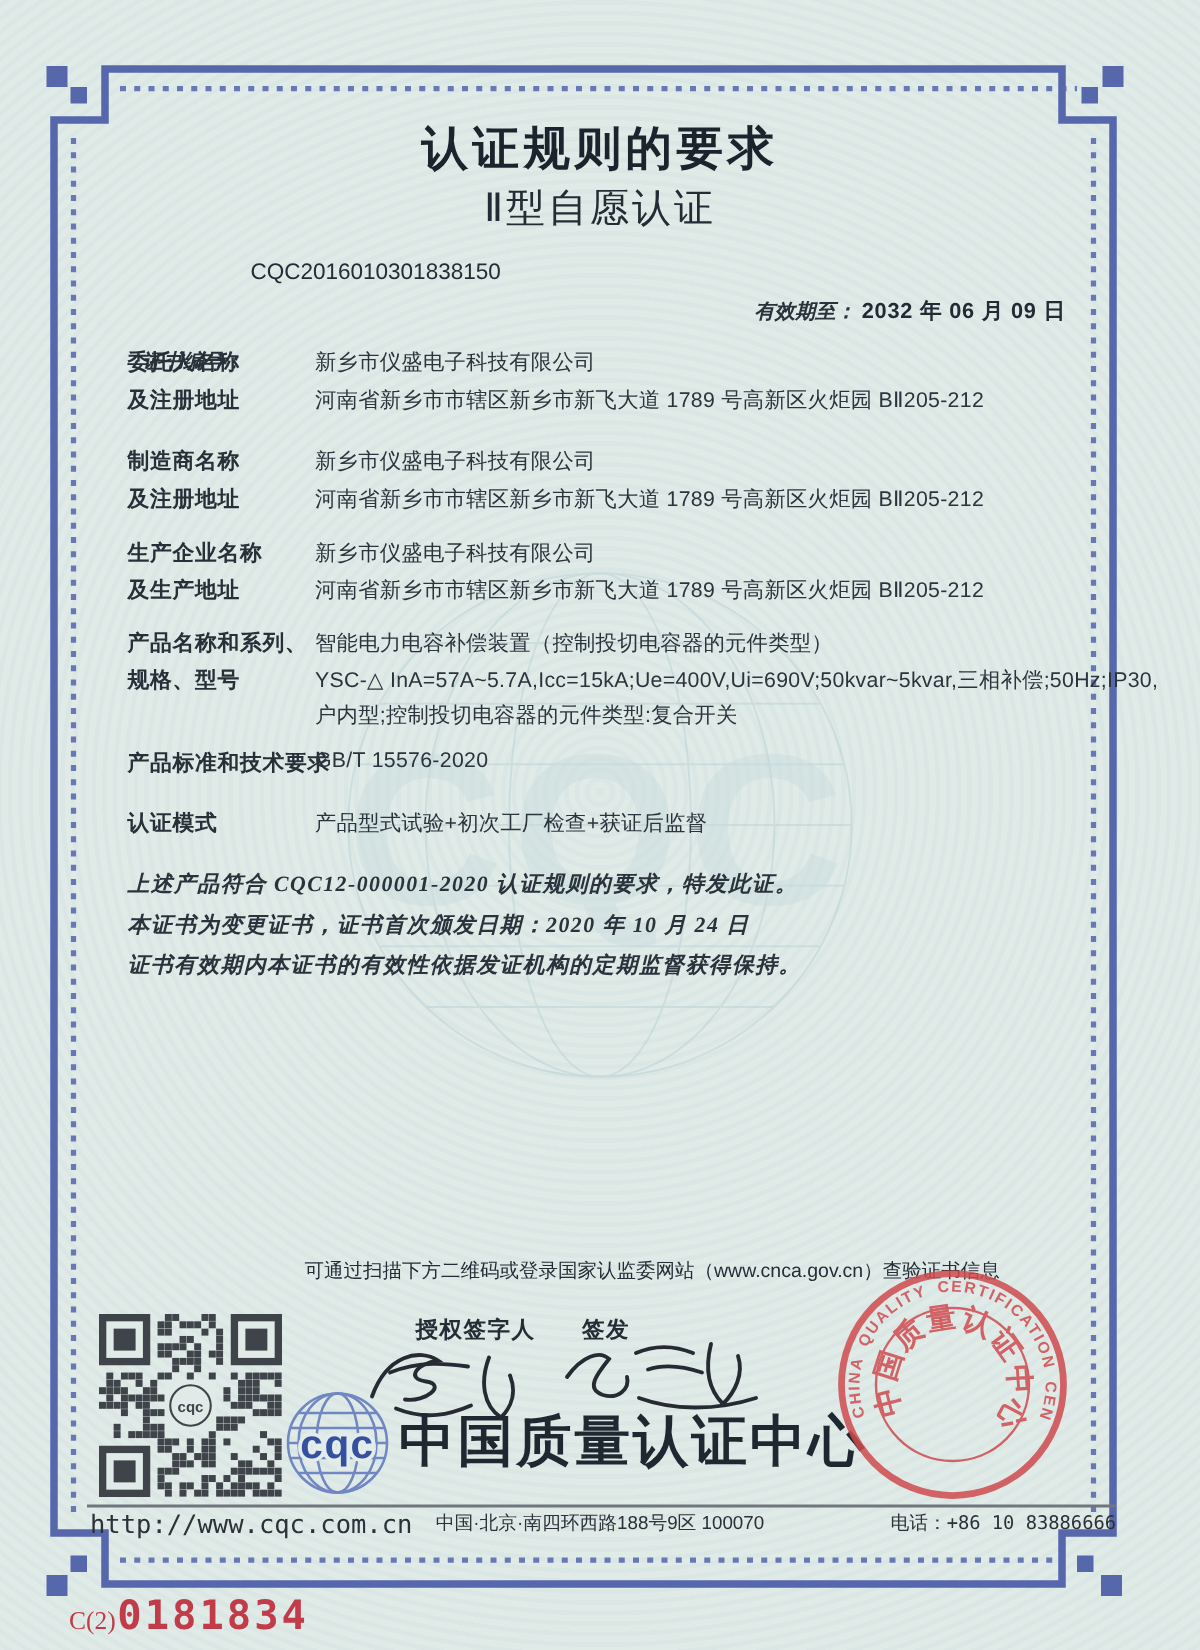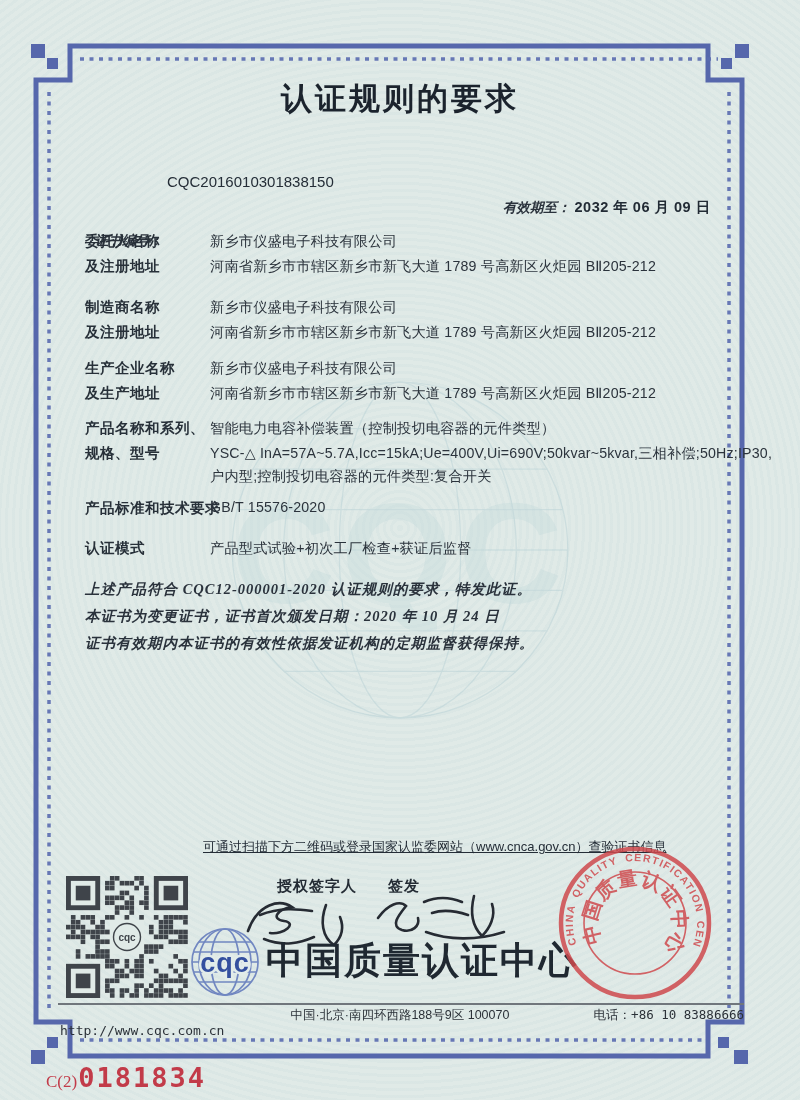--- a/index.html
+++ b/index.html
@@ -27,25 +27,25 @@
   .date-line1{left:503px;top:173px;font-size:13.5px;}
   .date-line2{left:503px;top:198px;font-size:13.5px;}
   .date-line1 .val,.date-line2 .val{
     font-family:"Liberation Sans",sans-serif;font-style:normal;font-weight:bold;
     font-size:14.5px;color:#20293300;color:#222b35;margin-left:4px;letter-spacing:.5px;
   }
   .flabel{font-size:14.5px;font-weight:bold;color:#273039;letter-spacing:.5px;}
   .fvalue{font-size:14.2px;color:#2b333c;letter-spacing:.2px;}
   .stmt{font-family:"Liberation Serif",serif;font-style:italic;font-weight:bold;
         font-size:14.5px;color:#2a323c;letter-spacing:1px;}
-  .qr-note{left:203px;top:838px;font-size:13px;color:#242d37;text-decoration:underline;}
+  .qr-note{left:203px;top:838px;font-size:13px;color:#242d37;}
   .sign-label{font-size:15px;font-weight:600;color:#242c35;letter-spacing:1px;}
   .org-name{left:266px;top:936px;font-size:37px;font-weight:600;color:#1f2831;letter-spacing:2px;}
   .footer-line{left:58px;top:1003px;width:686px;height:2px;background:#70767c;}
-  .footer-url{left:60px;top:1007px;font-family:"DejaVu Sans Mono",monospace;font-size:13px;color:#2b3138;margin-top:16px;}
+  .footer-url{left:60px;top:1007px;font-family:"DejaVu Sans Mono",monospace;font-size:17px;color:#2b3138;}
   .footer-address{left:230px;top:1007px;width:340px;text-align:center;font-size:12.5px;color:#2b3138;}
   .footer-phone{left:560px;top:1007px;width:184px;text-align:right;font-size:12.5px;color:#2b3138;
     font-family:"DejaVu Sans Mono",monospace;}
   .serial{left:46px;top:1062px;color:#c23b49;}
   .serial .pfx{font-family:"Liberation Serif",serif;font-size:17px;vertical-align:baseline;}
   .serial .num{font-family:"DejaVu Sans Mono",monospace;font-size:27px;font-weight:bold;
     letter-spacing:2px;margin-left:1px;}
 </style>
 </head>
 <body>
@@ -82,20 +82,21 @@
       <line x1="34" y1="100" x2="326" y2="100"></line>
       <line x1="19" y1="140" x2="341" y2="140"></line>
       <line x1="14" y1="180" x2="346" y2="180"></line>
       <line x1="19" y1="220" x2="341" y2="220"></line>
       <line x1="34" y1="260" x2="326" y2="260"></line>
       <line x1="65" y1="300" x2="295" y2="300"></line>
     </g>
   </svg>
 
   <div class="abs title">认证规则的要求</div>
+  <div class="abs subtitle">Ⅱ型自愿认证</div>
 
   <div class="abs kai certno-label">证书编号：</div>
   <div class="abs certno-value">CQC2016010301838150</div>
   <div class="abs kai date-line2"><span>有效期至：</span><span class="val">2032 年 06 月 09 日</span></div>
 
   <div class="abs flabel" style="left:85px;top:232px">委托人名称</div>
   <div class="abs flabel" style="left:85px;top:257px">及注册地址</div>
   <div class="abs fvalue" style="left:210px;top:232px">新乡市仪盛电子科技有限公司</div>
   <div class="abs fvalue" style="left:210px;top:257px">河南省新乡市市辖区新乡市新飞大道 1789 号高新区火炬园 BⅡ205-212</div>
 

